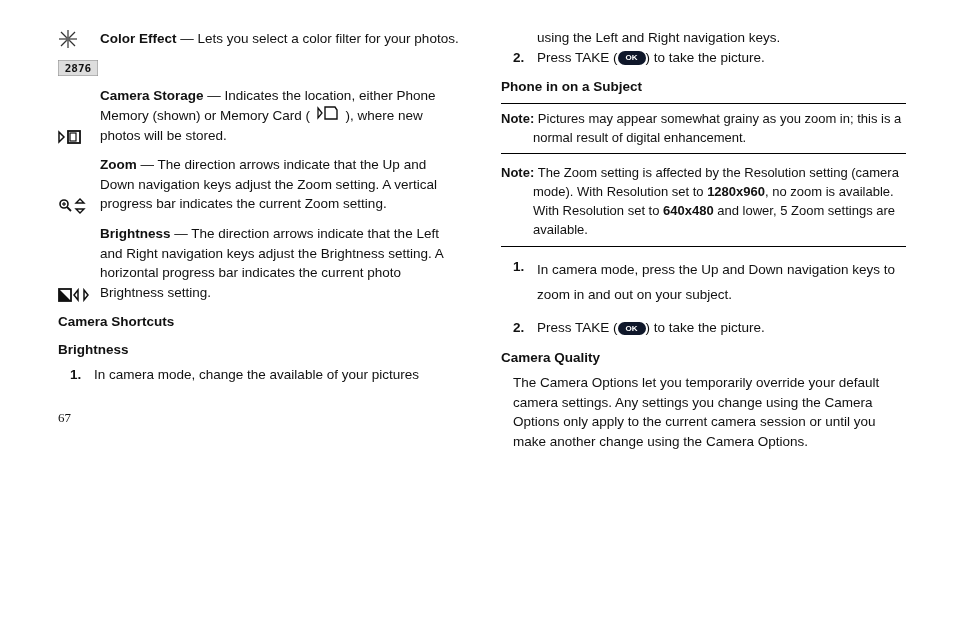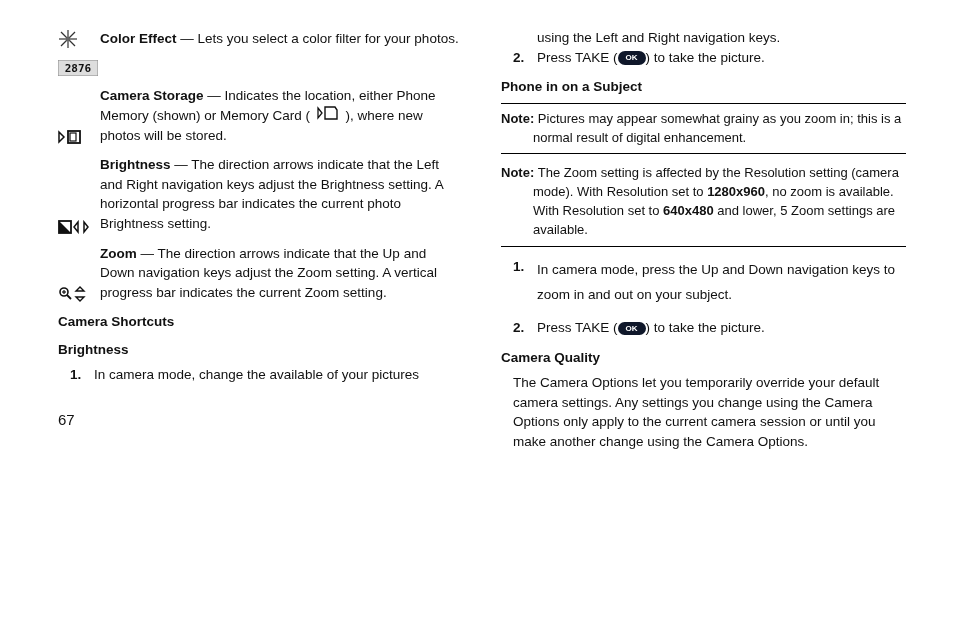--- a/index.html
+++ b/index.html
@@ -76,21 +76,22 @@
   .note-box .nb-label { font-weight: bold; }
   .note-box .nb-body {
     display:inline;
   }
   .note-box .nb-wrap {
     padding-left: 32px;
     text-indent: -32px;
   }
   .pn {
     margin-top: 24px;
-    font-size: 15px;
+    font-size: 13px;
+    font-family: Liberation Serif, serif;
   }
   .ok-pill {
     display:inline-block;
     background:#0f172a;
     color:#fff;
     font-size:8px;
     font-weight:bold;
     padding:1px 8px;
     border-radius:7px;
     vertical-align:middle;
@@ -140,48 +141,48 @@
       <span class="txt">
         <span class="bold">Camera Storage</span><span> — Indicates the location, either Phone Memory (shown) or Memory Card ( </span><span class="inline-icon"><svg width="22" height="14" viewBox="0 0 22 14">
               <polygon points="1,2 5,7 1,12" fill="none" stroke="#111" stroke-width="1.3"></polygon>
               <path d="M8 1 h10 l2 3 v9 h-12 z" fill="none" stroke="#111" stroke-width="1.4"></path>
             </svg></span><span> ), where new photos will be stored.</span>
       </span>
     </div>
 
     <div class="icon-item">
       <span class="icon">
-        <svg width="34" height="14" viewBox="0 0 34 14">
-          <rect x="1" y="1" width="12" height="12" fill="none" stroke="#111" stroke-width="1.8"></rect>
-          <path d="M1 1 L13 13 L1 13 Z" fill="#111"></path>
-          <polygon points="20,2 16,7 20,12" fill="none" stroke="#111" stroke-width="1.5"></polygon>
-          <polygon points="26,2 30,7 26,12" fill="none" stroke="#111" stroke-width="1.5"></polygon>
-        </svg>
-      </span>
-      <span class="txt">
-        <span class="bold">Brightness</span><span> — The direction arrows indicate that the Left and Right navigation keys adjust the Brightness setting. A horizontal progress bar indicates the current photo Brightness setting.</span>
-      </span>
-    </div>
-
-    <div class="icon-item">
-      <span class="icon">
         <svg width="30" height="16" viewBox="0 0 30 16">
           <circle cx="6" cy="6" r="4" fill="none" stroke="#111" stroke-width="1.6"></circle>
           <line x1="9" y1="9" x2="13" y2="13" stroke="#111" stroke-width="1.8"></line>
           <line x1="4" y1="6" x2="8" y2="6" stroke="#111" stroke-width="1.2"></line>
           <line x1="6" y1="4" x2="6" y2="8" stroke="#111" stroke-width="1.2"></line>
           <polygon points="22,1 18,5 26,5" fill="none" stroke="#111" stroke-width="1.4"></polygon>
           <polygon points="22,15 18,11 26,11" fill="none" stroke="#111" stroke-width="1.4"></polygon>
         </svg>
       </span>
       <span class="txt">
         <span class="bold">Zoom</span><span> — The direction arrows indicate that the Up and Down navigation keys adjust the Zoom setting. A vertical progress bar indicates the current Zoom setting.</span>
       </span>
     </div>
 
+    <div class="icon-item">
+      <span class="icon">
+        <svg width="34" height="14" viewBox="0 0 34 14">
+          <rect x="1" y="1" width="12" height="12" fill="none" stroke="#111" stroke-width="1.8"></rect>
+          <path d="M1 1 L13 13 L1 13 Z" fill="#111"></path>
+          <polygon points="20,2 16,7 20,12" fill="none" stroke="#111" stroke-width="1.5"></polygon>
+          <polygon points="26,2 30,7 26,12" fill="none" stroke="#111" stroke-width="1.5"></polygon>
+        </svg>
+      </span>
+      <span class="txt">
+        <span class="bold">Brightness</span><span> — The direction arrows indicate that the Left and Right navigation keys adjust the Brightness setting. A horizontal progress bar indicates the current photo Brightness setting.</span>
+      </span>
+    </div>
+
     <div class="subheading-italic">Camera Shortcuts</div>
 
     <div class="subheading-bold">Brightness</div>
     <ol class="numlist">
       <li>
         <span class="n">1.</span>
         <span class="t" style="line-height:1.45">In camera mode, change the available of your pictures</span>
       </li>
     </ol>
 

